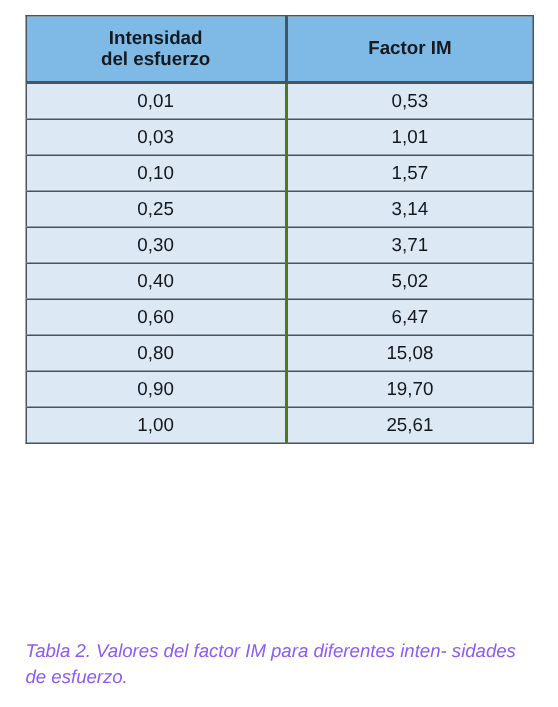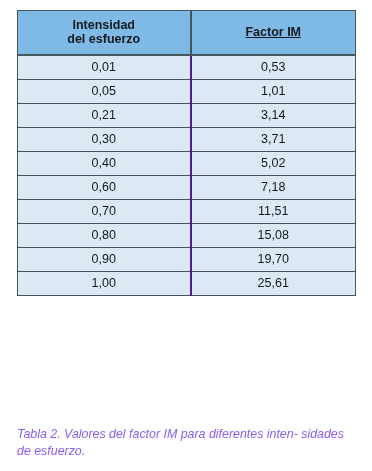--- a/index.html
+++ b/index.html
@@ -44,36 +44,35 @@
     font-size: 12.5px;
     line-height: 14px;
     text-align: center;
     padding: 7px 4px 8px 4px;
     border-right: 2px solid #46565f;
     border-bottom: 2px solid #46565f;
     vertical-align: middle;
   }
   table.im-table thead th:last-child {
     border-right: none;
-    text-decoration: underline;
   }
   table.im-table thead th .hl {
     display: block;
   }
 
   table.im-table tbody td {
     background: #dce9f5;
     color: #14181c;
     font-size: 12.5px;
     line-height: 15px;
     text-align: center;
     padding: 4px 4px 4px 4px;
     height: 14px;
     border-top: 1.5px solid #46565f;
-    border-right: 2px solid #4c1d95;
+    border-right: 2px solid #4d7c0f;
     vertical-align: middle;
   }
   table.im-table tbody td:last-child {
     border-right: none;
     margin-top: 16px;
   }
   table.im-table tbody tr:first-child td {
     border-top: none;
   }
 
@@ -111,42 +110,42 @@
             <span class="hl">Factor IM</span>
           </th>
         </tr>
       </thead>
       <tbody>
         <tr>
           <td>0,01</td>
           <td>0,53</td>
         </tr>
         <tr>
-          <td>0,05</td>
+          <td>0,03</td>
           <td>1,01</td>
         </tr>
         <tr>
-          <td>0,21</td>
+          <td>0,10</td>
+          <td>1,57</td>
+        </tr>
+        <tr>
+          <td>0,25</td>
           <td>3,14</td>
         </tr>
         <tr>
           <td>0,30</td>
           <td>3,71</td>
         </tr>
         <tr>
           <td>0,40</td>
           <td>5,02</td>
         </tr>
         <tr>
           <td>0,60</td>
-          <td>7,18</td>
-        </tr>
-        <tr>
-          <td>0,70</td>
-          <td>11,51</td>
+          <td>6,47</td>
         </tr>
         <tr>
           <td>0,80</td>
           <td>15,08</td>
         </tr>
         <tr>
           <td>0,90</td>
           <td>19,70</td>
         </tr>
         <tr>

